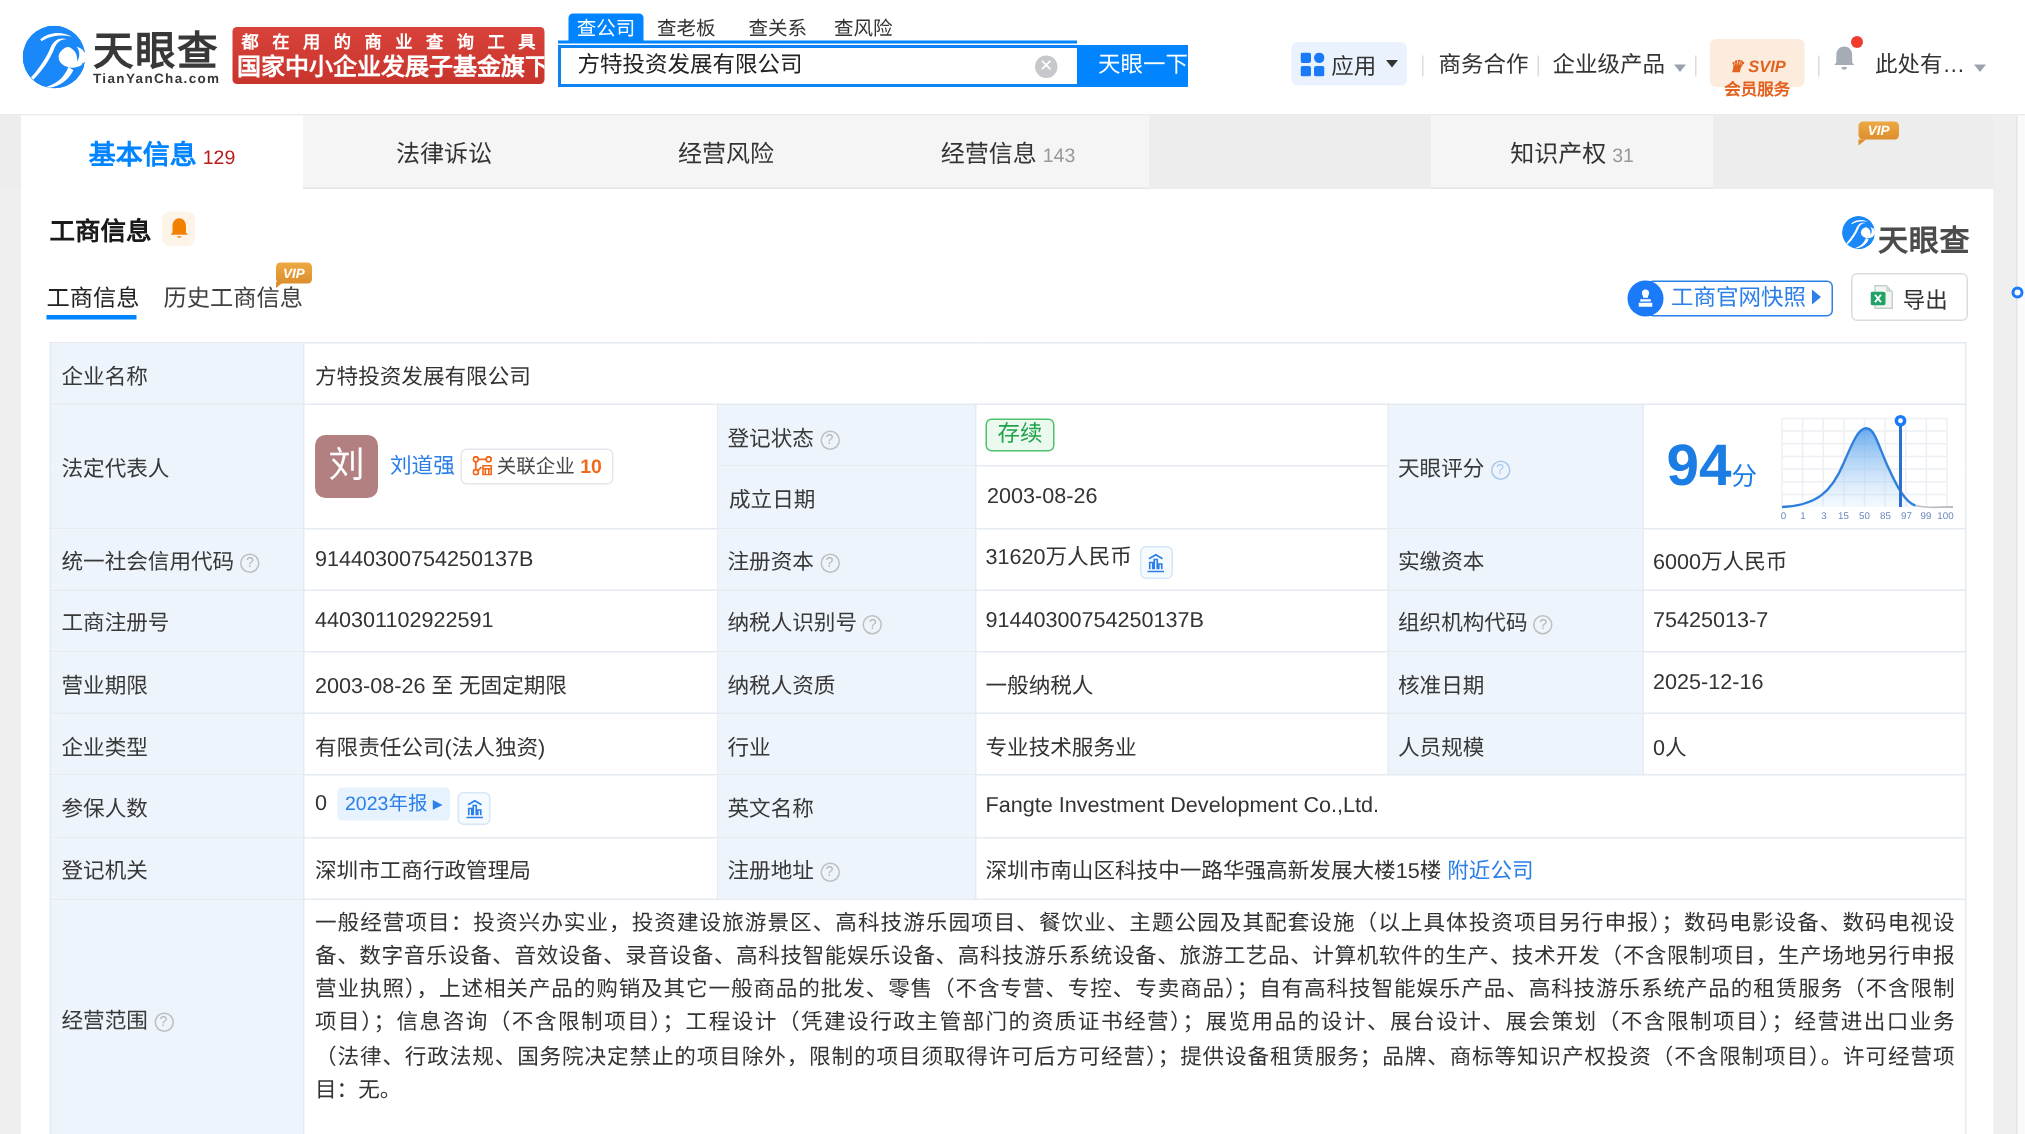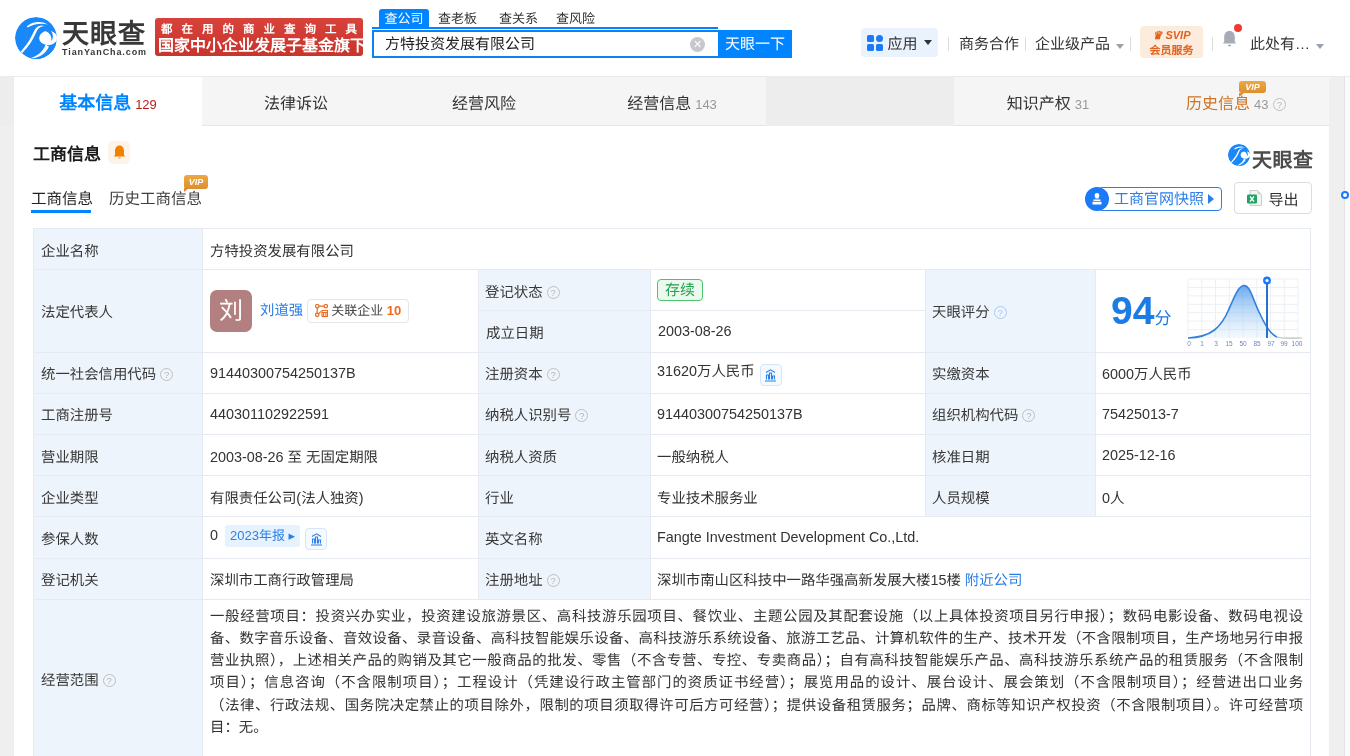--- a/index.html
+++ b/index.html
@@ -15,28 +15,28 @@
 #banner .l2{font-size:16px;text-align:right}
 #banner .l1{display:flex;justify-content:space-between}
 
 
 #stabs{position:absolute;left:372px;top:9px;width:346px;height:19px;font-size:13px}
 #stabs .st{position:absolute;top:0;height:19px;line-height:19px}
 #stabs .on{background:#0084ff;color:#fff;text-align:center;border-radius:3px 3px 0 0}
 #stab-line{position:absolute;left:372px;top:26.5px;width:346px;height:2px;background:#0084ff}
 #sinput{position:absolute;left:372px;top:30px;width:346px;height:28px;background:#fff;border:2px solid #0d82f2;border-right:none;font-size:15px;line-height:24px;padding-left:11px;color:#222}
 #sclear{position:absolute;left:690px;top:37px;width:15px;height:15px;border-radius:50%;background:#c6c8cc;color:#fff;font-size:11px;line-height:15px;text-align:center}
-#sbtn{position:absolute;left:718px;top:30px;width:74px;height:28px;background:#0084ff;color:#fff;font-size:15px;text-align:center;line-height:28px}
+#sbtn{position:absolute;left:718px;top:30px;width:74px;height:28px;background:#0084ff;color:#fff;font-size:15px;text-align:right;line-height:28px}
 
 .hm{position:absolute;top:0;height:77px;line-height:87px;font-size:15px;color:#333}
 #m-app{position:absolute;left:861px;top:28px;width:77px;height:29px;background:#eaf2fd;border-radius:4px;display:flex;align-items:center;justify-content:center;gap:4px;font-size:15px;color:#333}
 .caret{display:inline-block;width:0;height:0;border-left:4px solid transparent;border-right:4px solid transparent;border-top:5px solid #333;margin-left:2px}
 .caret.gray{border-top-color:#9aa3ad}
 .hsep{position:absolute;top:37px;width:1px;height:14px;background:#dcdcdc}
-#m-svip{position:absolute;left:1140px;top:26px;width:63px;height:32px;background:#fcecdd;border-radius:4px;color:#e2621f;text-align:center;font-size:11px;font-weight:bold;line-height:15px;padding-top:2px}
+#m-svip{position:absolute;left:1140px;top:26px;width:63px;height:32px;background:#fcecdd;border-radius:4px;color:#e2621f;text-align:center;font-size:11px;font-weight:bold;line-height:15px;padding-top:12px}
 #m-bell{position:absolute;left:1222px;top:30px;width:15px;height:18px}
 #m-bell-dot{position:absolute;left:1234px;top:24px;width:8px;height:8px;border-radius:50%;background:#f03b30}
 
 #navtabs{position:absolute;left:0;top:77px;width:1350px;height:49px;background:#ededed}
 .ntab{position:absolute;top:0;width:188px;height:49px;background:#f5f5f5;border-bottom:1px solid #e6e6e6;text-align:center;line-height:53px;font-size:16px;color:#333}
 .ntab .cnt{font-size:13px;color:#999;margin-left:4px}
 .ntab.active{background:#fff;border-bottom:none;color:#0084ff;font-weight:bold;font-size:18px}
 .ntab.active .cnt{color:#b91c1c;font-weight:normal}
 #ntab7{color:#cd7425}
 #vip-tab7{position:absolute;left:1239px;top:4px;width:27px;height:12px;background:linear-gradient(#eda943,#dd8e2e);border-radius:3px;color:#fff;font-size:9px;font-weight:bold;font-style:italic;text-align:center;line-height:13px}
@@ -152,21 +152,20 @@
       </svg>
     <div id="m-bell-dot"></div>
     <div class="hm" style="left:1250px">此处有… <span class="caret gray"></span></div>
   </div>
   <div id="navtabs">
     <div class="ntab active" style="left:14px">基本信息<span class="cnt">129</span></div>
     <div class="ntab" style="left:202px">法律诉讼</div>
     <div class="ntab" style="left:390px">经营风险</div>
     <div class="ntab" style="left:578px">经营信息<span class="cnt">143</span></div>
     <div class="ntab" style="left:954px">知识产权<span class="cnt">31</span></div>
-    <div class="ntab" id="ntab7" style="left:1142px">历史信息<span class="cnt">43</span> <span class="qmark">?</span></div>
     <div id="vip-tab7">VIP</div>
   </div>
   <div id="card">
     <div id="sec-title">工商信息</div>
     <div id="sec-bell"><svg width="13" height="15" viewBox="0 0 13 15" style="margin-top:4px">
           <path d="M6.5 0.5 C3.5 0.5 2 3 2 6 L2 10 L0.8 11.5 L12.2 11.5 L11 10 L11 6 C11 3 9.5 0.5 6.5 0.5 Z M5 12.5 A1.6 1.6 0 0 0 8 12.5 Z" fill="#f28100"></path>
         </svg></div>
     <div id="wm">
       <svg width="22" height="22" viewBox="0 0 48 48" style="position:absolute;left:0;top:2px">
         <defs>

